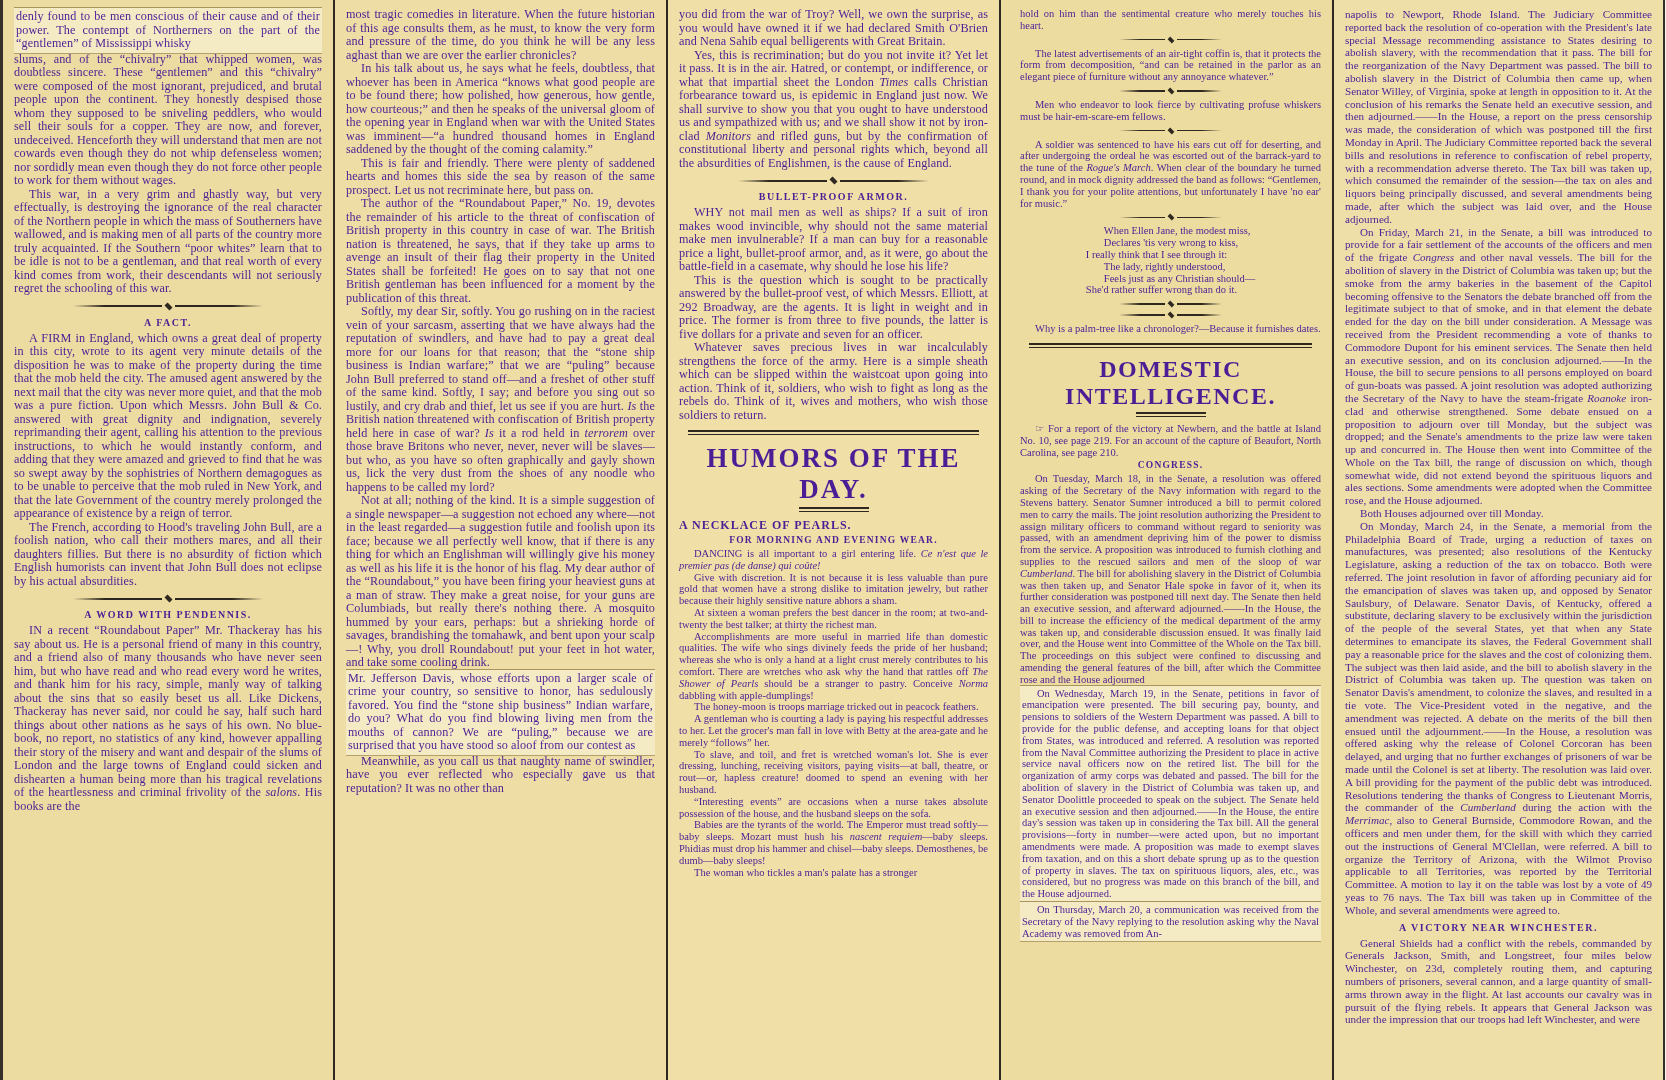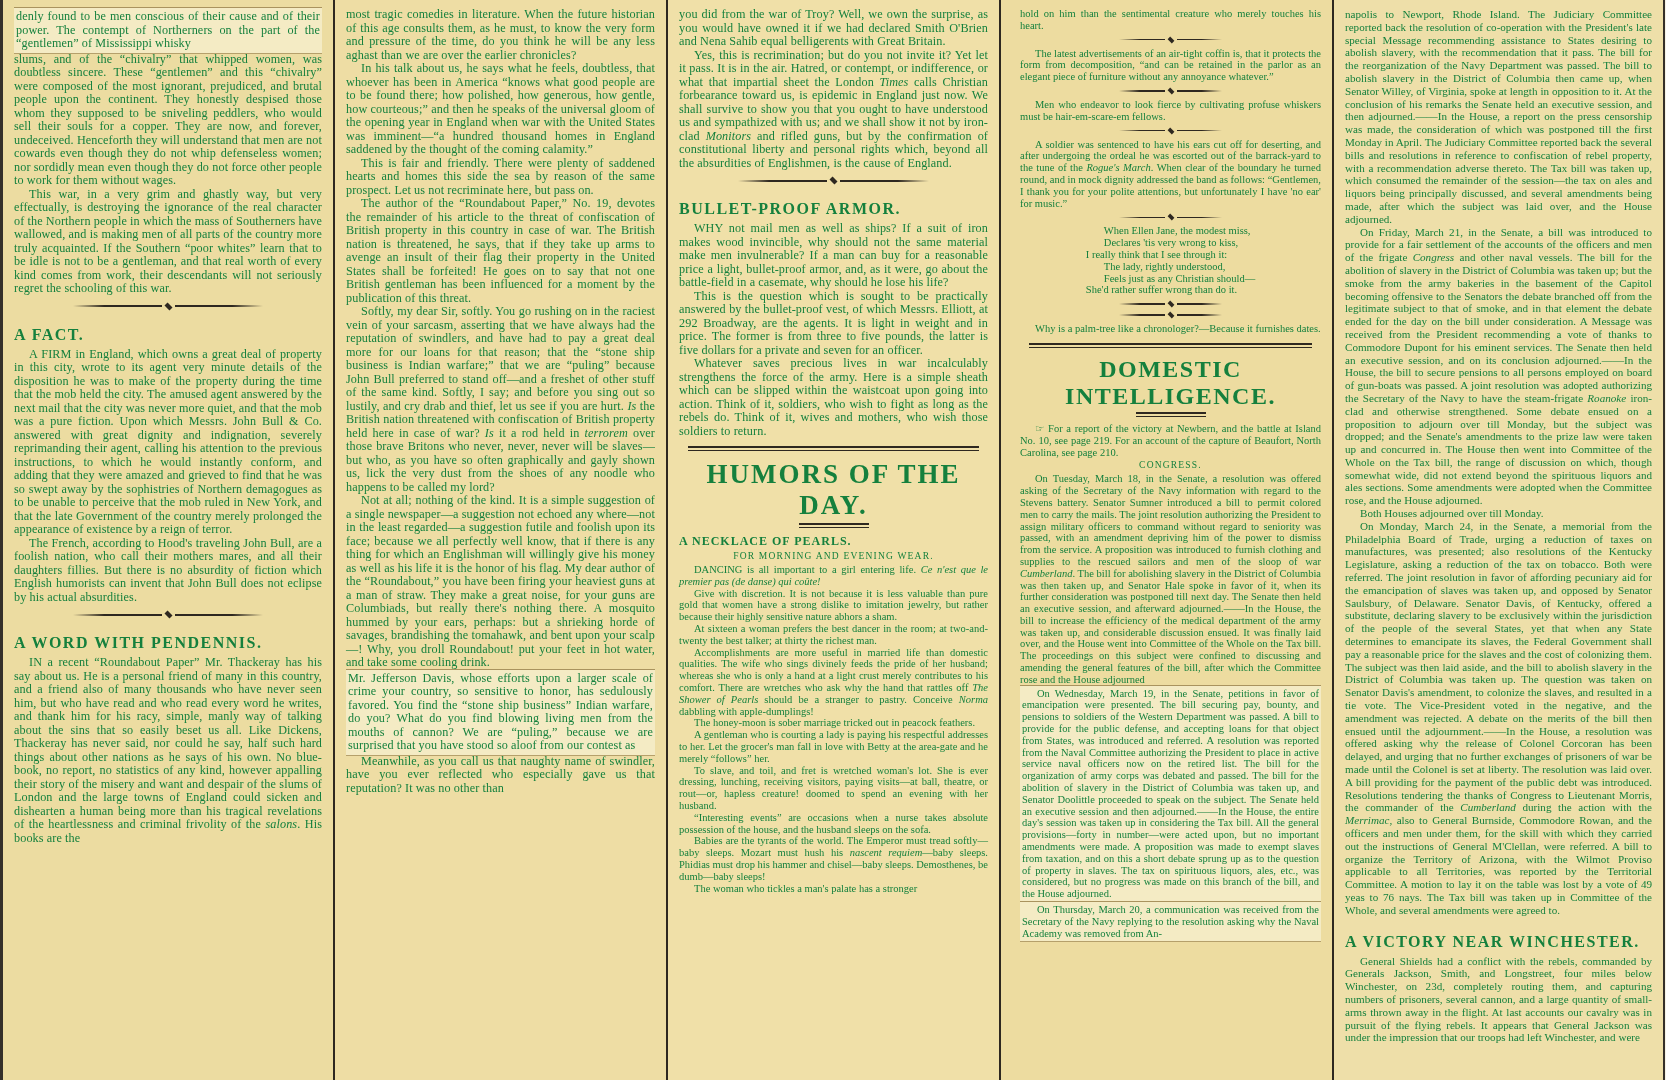--- a/index.html
+++ b/index.html
@@ -1,44 +1,44 @@
 <!DOCTYPE html>
 <html><head>
 <meta charset="utf-8">
 <style>
   html,body{margin:0;padding:0;background:#8a8378;}
   #scan{position:relative;width:1666px;height:1080px;margin:0 auto;background:#f7f3e6;
-        font-family:"Liberation Serif","DejaVu Serif",serif;color:#15803d;overflow:hidden;
+        font-family:"Liberation Serif","DejaVu Serif",serif;color:#4c1d95;overflow:hidden;
         display:flex;}
   .col{flex:0 0 333px;width:333px;height:1080px;box-sizing:border-box;
        padding:8px 11px 0 11px;background:#ecdca1;overflow:hidden;position:relative;}
   .col + .col{border-left:2px solid #2e2820;}
   #scan .col:nth-child(2){background:#eeddA4;background:#eedda4;}
   #scan .col:nth-child(3){background:#f0e0a8;}
   #scan .col:nth-child(4){background:#eddca0;padding-left:19px;}
   #scan .col:nth-child(5){background:#eedfa9;}
   .col:first-child{border-left:3px solid #35302a;}
   .col:last-child{border-right:2px solid #35302a;}
 
   p.para{margin:0;text-align:justify;text-indent:15px;}
   p.frag{text-indent:0;}
   .tone-light{background:#f4ebc4;box-shadow:0 -1px 0 #a9935e,0 1px 0 #b5a06b;
               padding:2px 2px;margin-left:-2px;margin-right:-2px;}
   .ed{font-size:12.2px;line-height:13.5px;letter-spacing:.1px;}
   .sm{font-size:10.5px;line-height:11.8px;}
   .smc{font-size:11.1px;line-height:12.8px;}
 
-  .heading{font-weight:bold;font-size:16px;letter-spacing:1.5px;
-           margin:16px 0 4px;}
+  .heading{font-weight:bold;text-align:center;font-size:10px;letter-spacing:1.5px;
+           margin:5px 0 4px;}
   .display{font-weight:bold;text-align:center;font-size:27px;letter-spacing:2px;
            margin:8px 0 2px;}
   .display2{font-weight:bold;text-align:center;font-size:24px;letter-spacing:1.5px;
            margin:8px 0 2px;}
   .subhead{font-weight:bold;text-align:left;font-size:12px;letter-spacing:1px;margin:6px 0 1px;}
-  .subsubhead{font-weight:normal;text-align:center;font-size:9.5px;letter-spacing:1.2px;margin:2px 0 3px;}
+  .subsubhead{font-weight:bold;text-align:center;font-size:9.5px;letter-spacing:1.2px;margin:2px 0 3px;}
 
   .rule{display:flex;align-items:center;justify-content:center;width:62%;margin:7px auto;}
   .rule::before,.rule::after{content:"";flex:1;height:2px;
       background:linear-gradient(to right,rgba(46,40,32,0),#2e2820 35%,#2e2820);}
   .rule::after{background:linear-gradient(to left,rgba(46,40,32,0),#2e2820 35%,#2e2820);}
   .rule .gem{width:7px;height:7px;background:#2e2820;transform:rotate(45deg) scaleY(.62);margin:0 3px;flex:0 0 auto;}
   .shortrule{display:flex;align-items:center;justify-content:center;width:34%;margin:5px auto;}
   .shortrule::before,.shortrule::after{content:"";flex:1;height:1.6px;
       background:linear-gradient(to right,rgba(46,40,32,0),#2e2820 45%,#2e2820);}
   .shortrule::after{background:linear-gradient(to left,rgba(46,40,32,0),#2e2820 45%,#2e2820);}
@@ -94,21 +94,21 @@
       <p class="para ed">Whatever saves precious lives in war incalculably strengthens the force of the army.  Here is a simple sheath which can be slipped within the waistcoat upon going into action.  Think of it, soldiers, who wish to fight as long as the rebels do.  Think of it, wives and mothers, who wish those soldiers to return.</p>
       <div class="doublerule"></div>
       <div class="display">HUMORS OF THE DAY.</div>
       <div class="stub"></div>
       <div class="subhead">A NECKLACE OF PEARLS.</div>
       <div class="subsubhead">FOR MORNING AND EVENING WEAR.</div>
       <p class="para sm">DANCING is all important to a girl entering life.  <i>Ce n'est que le premier pas (de danse) qui coûte!</i></p>
       <p class="para sm">Give with discretion.  It is not because it is less valuable than pure gold that women have a strong dislike to imitation jewelry, but rather because their highly sensitive nature abhors a sham.</p>
       <p class="para sm">At sixteen a woman prefers the best dancer in the room; at two-and-twenty the best talker; at thirty the richest man.</p>
       <p class="para sm">Accomplishments are more useful in married life than domestic qualities.  The wife who sings divinely feeds the pride of her husband; whereas she who is only a hand at a light crust merely contributes to his comfort.  There are wretches who ask why the hand that rattles off <i>The Shower of Pearls</i> should be a stranger to pastry.  Conceive <i>Norma</i> dabbling with apple-dumplings!</p>
-      <p class="para sm">The honey-moon is sober marriage tricked out in peacock feathers.</p>
+      <p class="para sm">The honey-moon is troops marriage tricked out in peacock feathers.</p>
       <p class="para sm">A gentleman who is courting a lady is paying his respectful addresses to her.  Let the grocer's man fall in love with Betty at the area-gate and he merely “follows” her.</p>
       <p class="para sm">To slave, and toil, and fret is wretched woman's lot.  She is ever dressing, lunching, receiving visitors, paying visits—at ball, theatre, or rout—or, hapless creature! doomed to spend an evening with her husband.</p>
       <p class="para sm">“Interesting events” are occasions when a nurse takes absolute possession of the house, and the husband sleeps on the sofa.</p>
       <p class="para sm">Babies are the tyrants of the world.  The Emperor must tread softly—baby sleeps.  Mozart must hush his <i>nascent requiem</i>—baby sleeps.  Phidias must drop his hammer and chisel—baby sleeps.  Demosthenes, be dumb—baby sleeps!</p>
       <p class="para sm">The woman who tickles a man's palate has a stronger</p>
     </div>
     <div class="col">
       <p class="para frag sm">hold on him than the sentimental creature who merely touches his heart.</p>
       <div class="shortrule">
         <span class="gem"></span>

